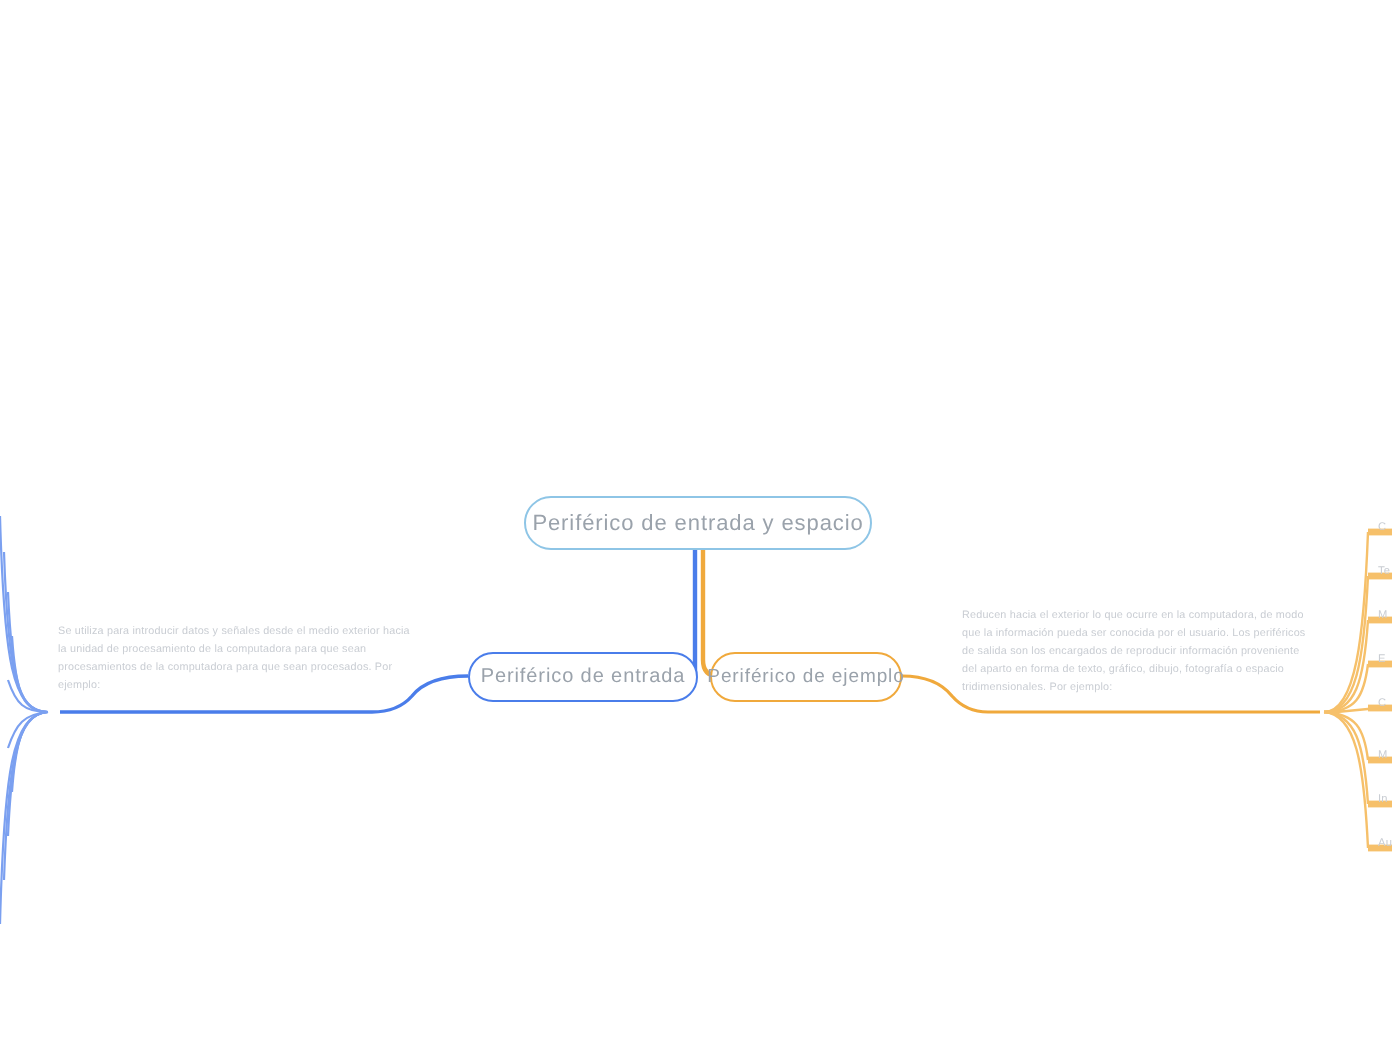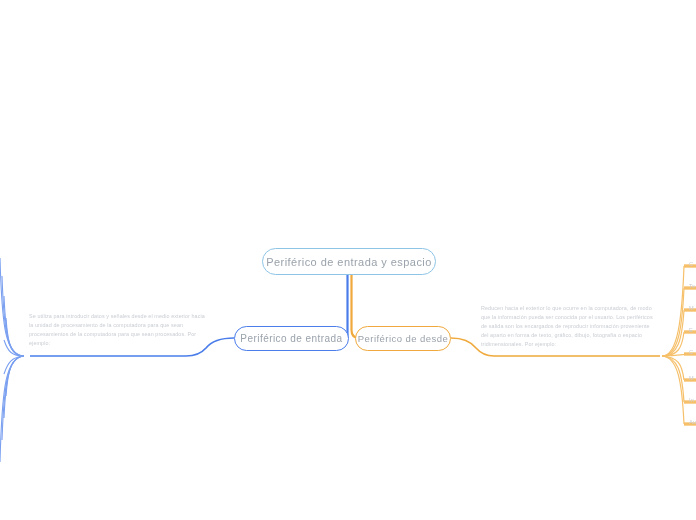--- a/index.html
+++ b/index.html
@@ -141,21 +141,21 @@
 
 <div class="node" id="root-node">
   <span class="node-label">Periférico de entrada y espacio</span>
 </div>
 
 <div class="node" id="node-entrada">
   <span class="node-label">Periférico de entrada</span>
 </div>
 
 <div class="node" id="node-salida">
-  <span class="node-label">Periférico de desde</span>
+  <span class="node-label">Periférico de ejemplo</span>
 </div>
 
 <div class="note" id="note-entrada">Se utiliza para introducir datos y señales desde el medio exterior hacia la unidad de procesamiento de la computadora para que sean procesamientos de la computadora para que sean procesados. Por ejemplo:</div>
 
 <div class="note" id="note-salida">Reducen hacia el exterior lo que ocurre en la computadora, de modo que la información pueda ser conocida por el usuario. Los periféricos de salida son los encargados de reproducir información proveniente del aparto en forma de texto, gráfico, dibujo, fotografía o espacio tridimensionales. Por ejemplo:</div>
 
 <div class="edge-label" style="left:689px; top:261px;">C</div>
 <div class="edge-label" style="left:689px; top:283px;">Te</div>
 <div class="edge-label" style="left:689px; top:305px;">M</div>
 <div class="edge-label" style="left:689px; top:327px;">E</div>

